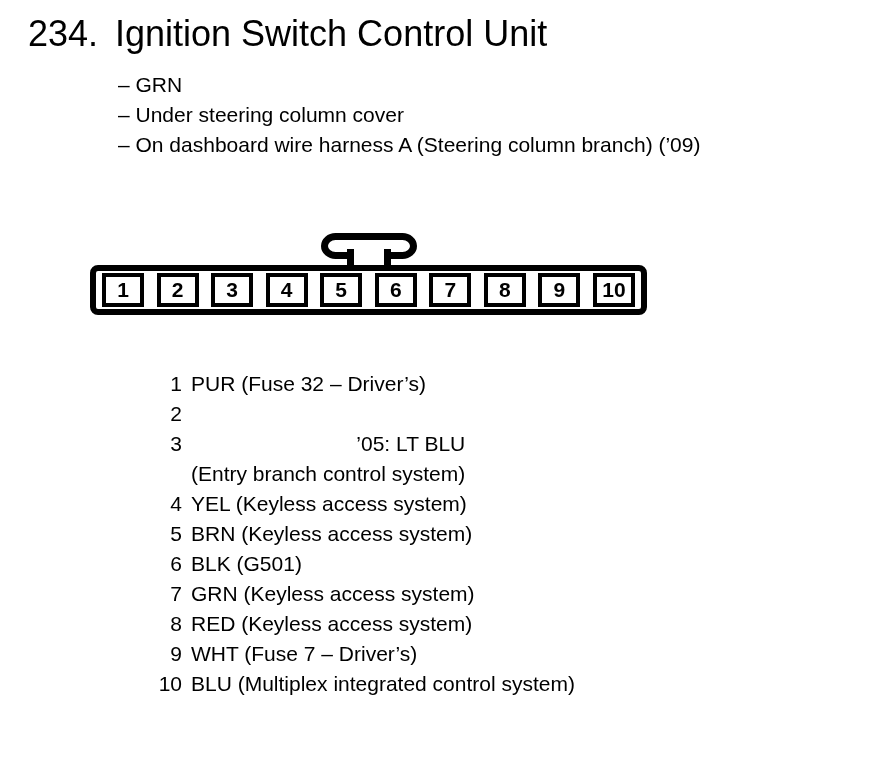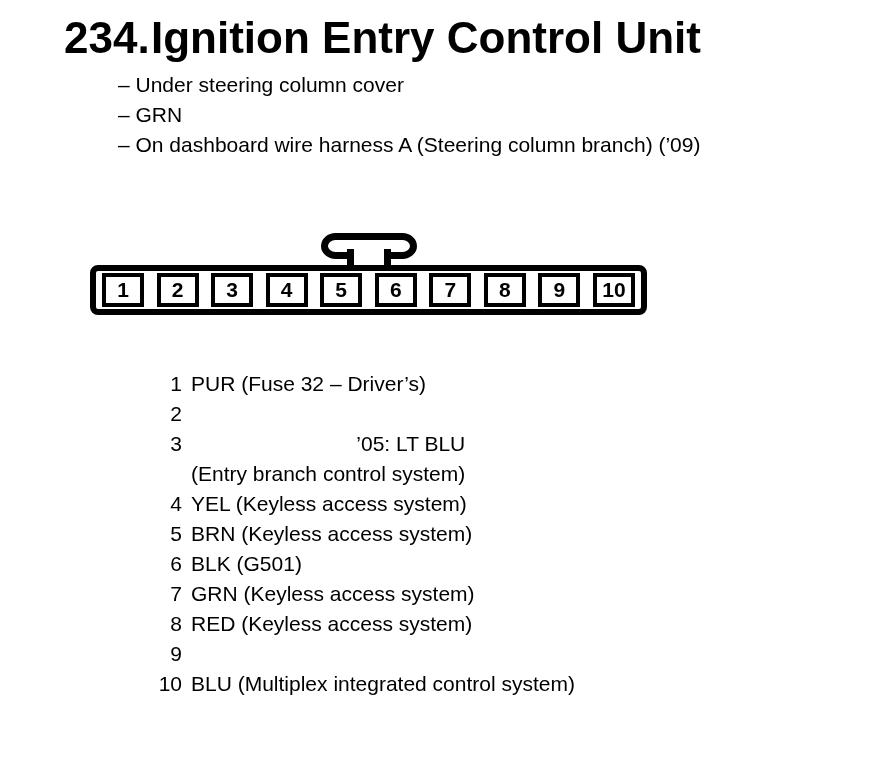--- a/index.html
+++ b/index.html
@@ -13,25 +13,24 @@
     position: relative;
     width: 880px; height: 780px;
     background: #ffffff;
     overflow: hidden;
   }
   
   .header {
     position: absolute;
     top: 16px; left: 28px;
     display: flex;
-    font-weight: bold;
-    font-size: 44px;
+    font-weight: normal;
+    font-size: 36px;
     line-height: 1.0;
     white-space: nowrap;
-    margin-left: 36px;
   }
   .section-number { width: 87px; flex: 0 0 87px; }
   
   .attr-list {
     position: absolute;
     left: 118px; top: 70px;
     font-size: 21px;
     line-height: 30px;
     white-space: nowrap;
   }
@@ -80,26 +79,26 @@
   }
   .pin-desc { margin-left: 9px; white-space: nowrap; text-align: right; }
 </style>
 </head>
 <body>
 
 <div class="page">
 
   <div class="header">
     <span class="section-number">234.</span>
-    <span>Ignition Entry Control Unit</span>
+    <span>Ignition Switch Control Unit</span>
   </div>
 
   <div class="attr-list">
+      <div>– GRN</div>
       <div>– Under steering column cover</div>
-      <div>– GRN</div>
       <div>– On dashboard wire harness A (Steering column branch) (’09)</div>
     </div>
 
   <svg class="latch-svg" width="96" height="36" viewBox="0 0 96 36" aria-hidden="true">
     <rect x="3.5" y="3.5" width="89" height="19" rx="11" fill="#ffffff" stroke="#000000" stroke-width="7"></rect>
     <rect x="33" y="16" width="30" height="10" fill="#ffffff"></rect>
     <rect x="26" y="16" width="7" height="20" fill="#000000"></rect>
     <rect x="63" y="16" width="7" height="20" fill="#000000"></rect>
   </svg>
 
@@ -158,20 +157,23 @@
         </div>
       </div>
       <div class="pin-row">
         <div class="pin-num">8</div>
         <div class="pin-desc">
           <div>RED (Keyless access system)</div>
         </div>
       </div>
       <div class="pin-row">
         <div class="pin-num">9</div>
+        <div class="pin-desc">
+          <div>WHT (Fuse 7 – Driver’s)</div>
+        </div>
       </div>
       <div class="pin-row">
         <div class="pin-num">10</div>
         <div class="pin-desc">
           <div>BLU (Multiplex integrated control system)</div>
         </div>
       </div>
     </div>
 
 </div>

